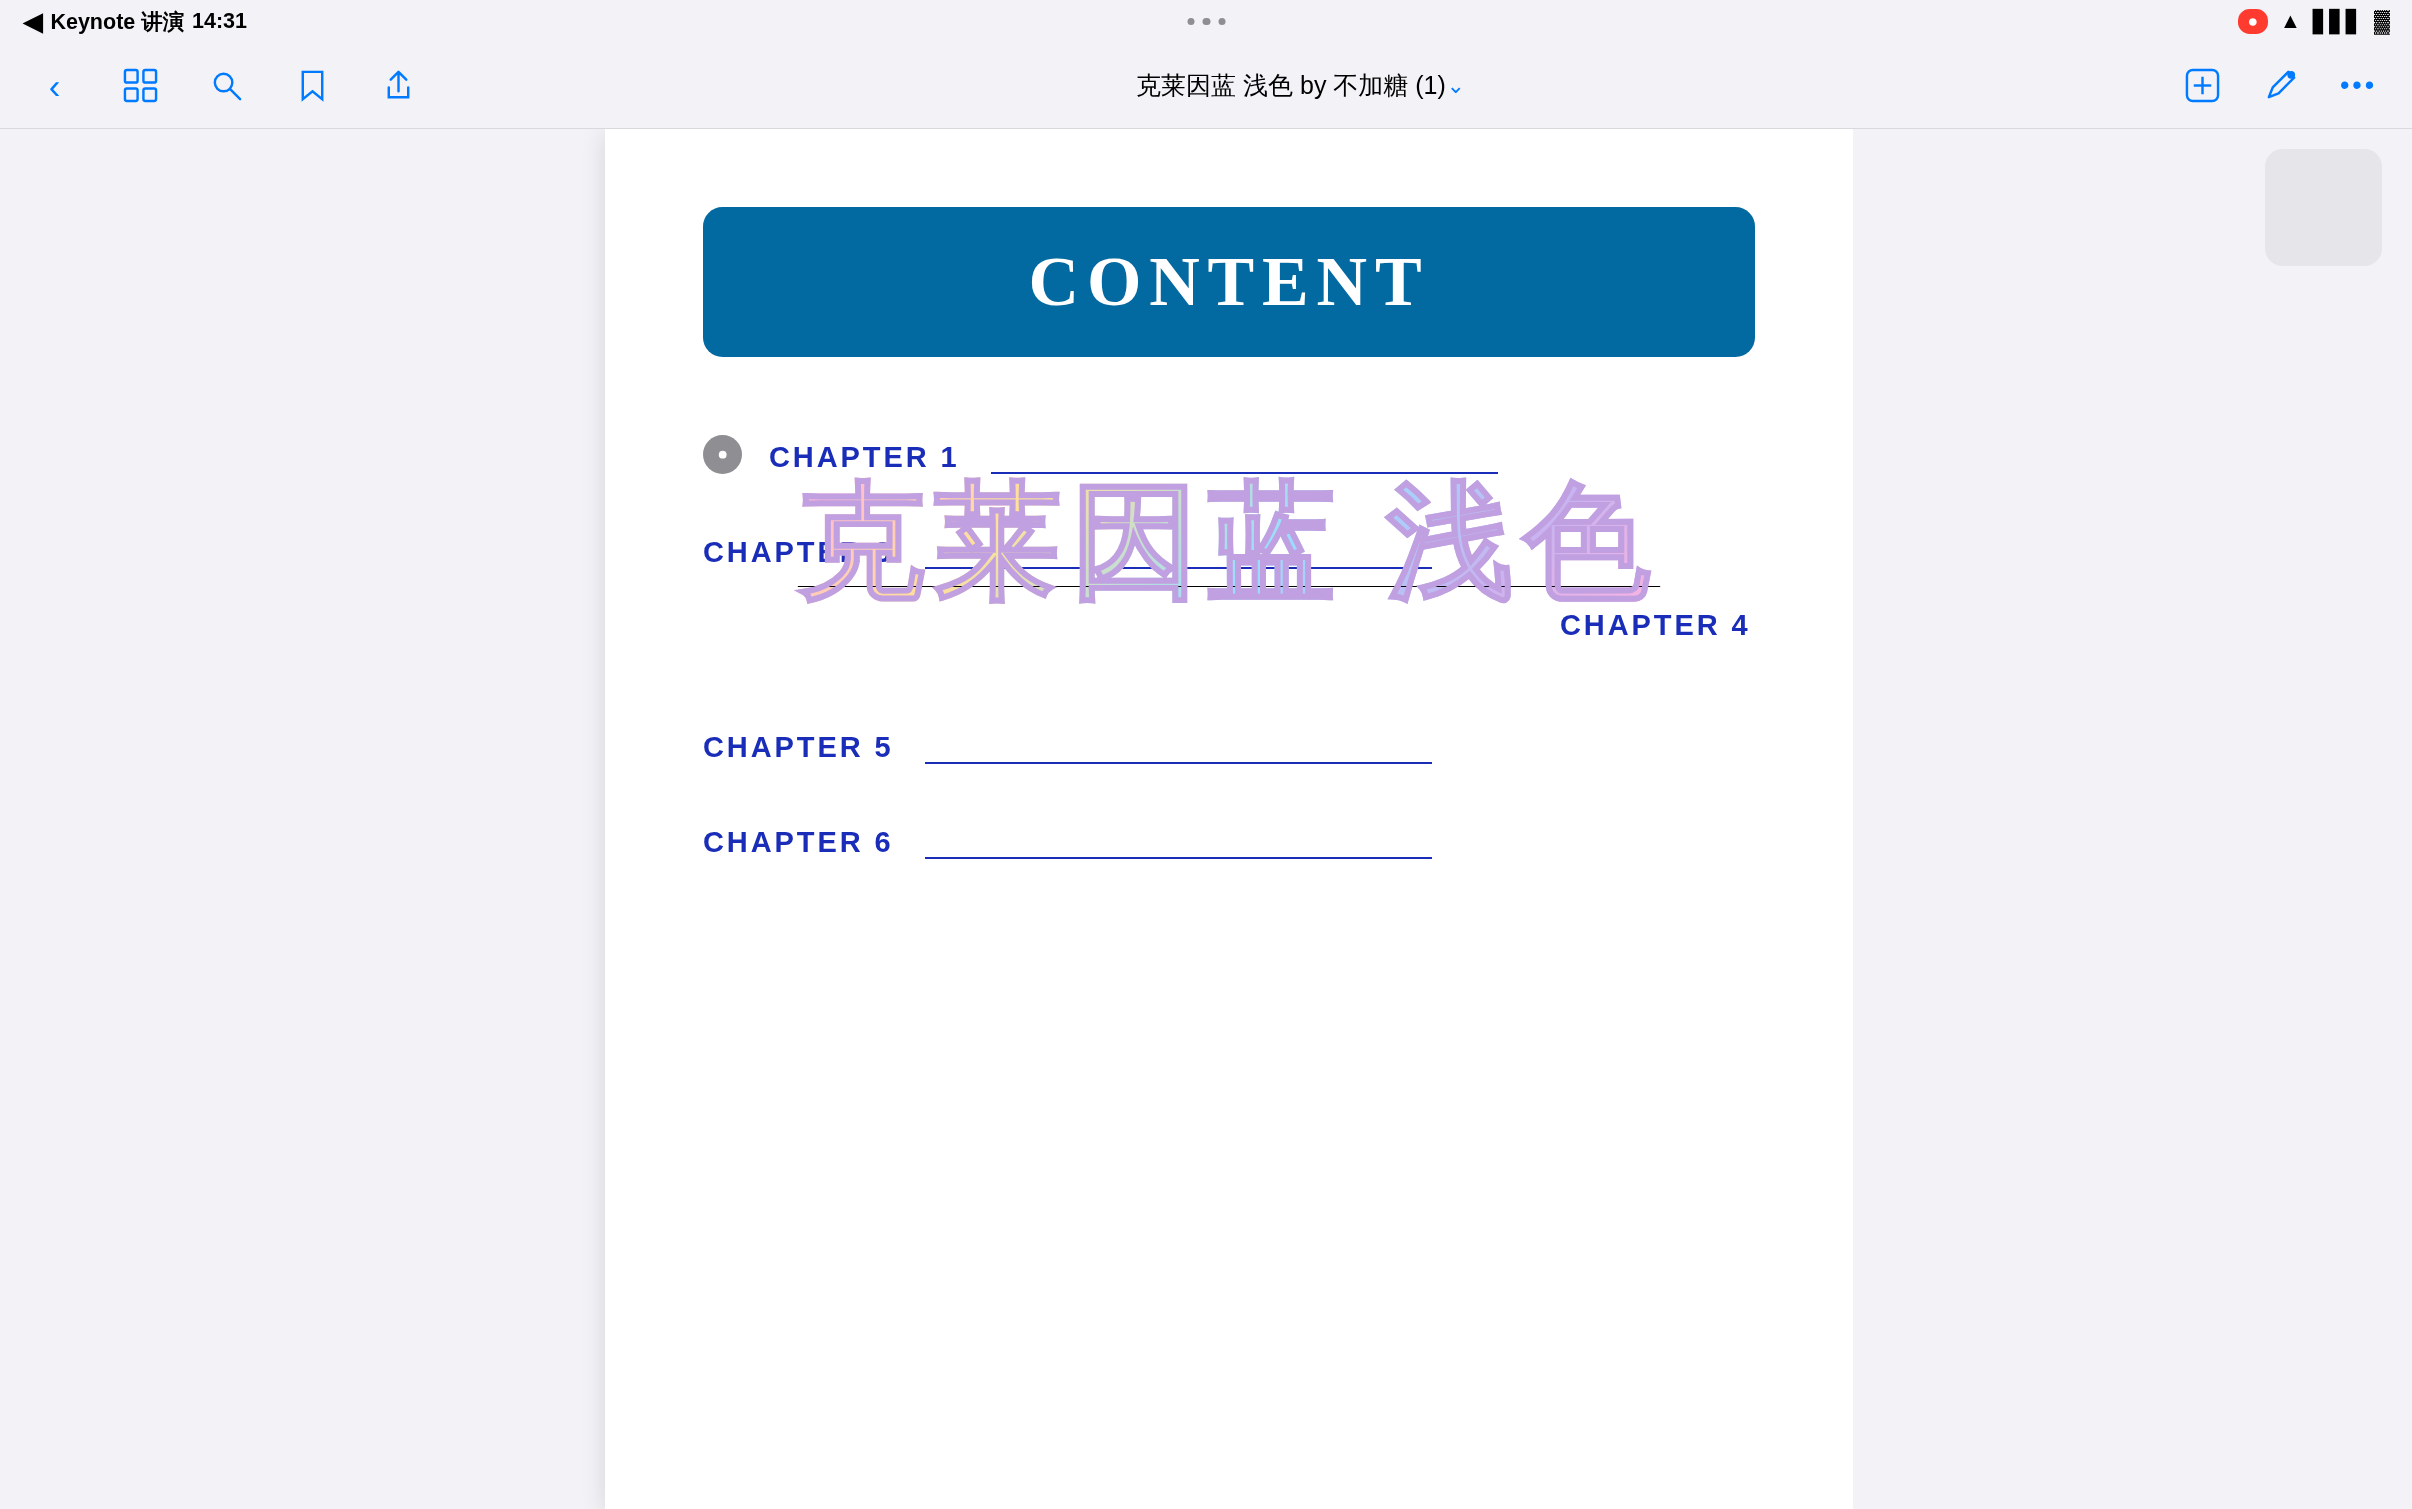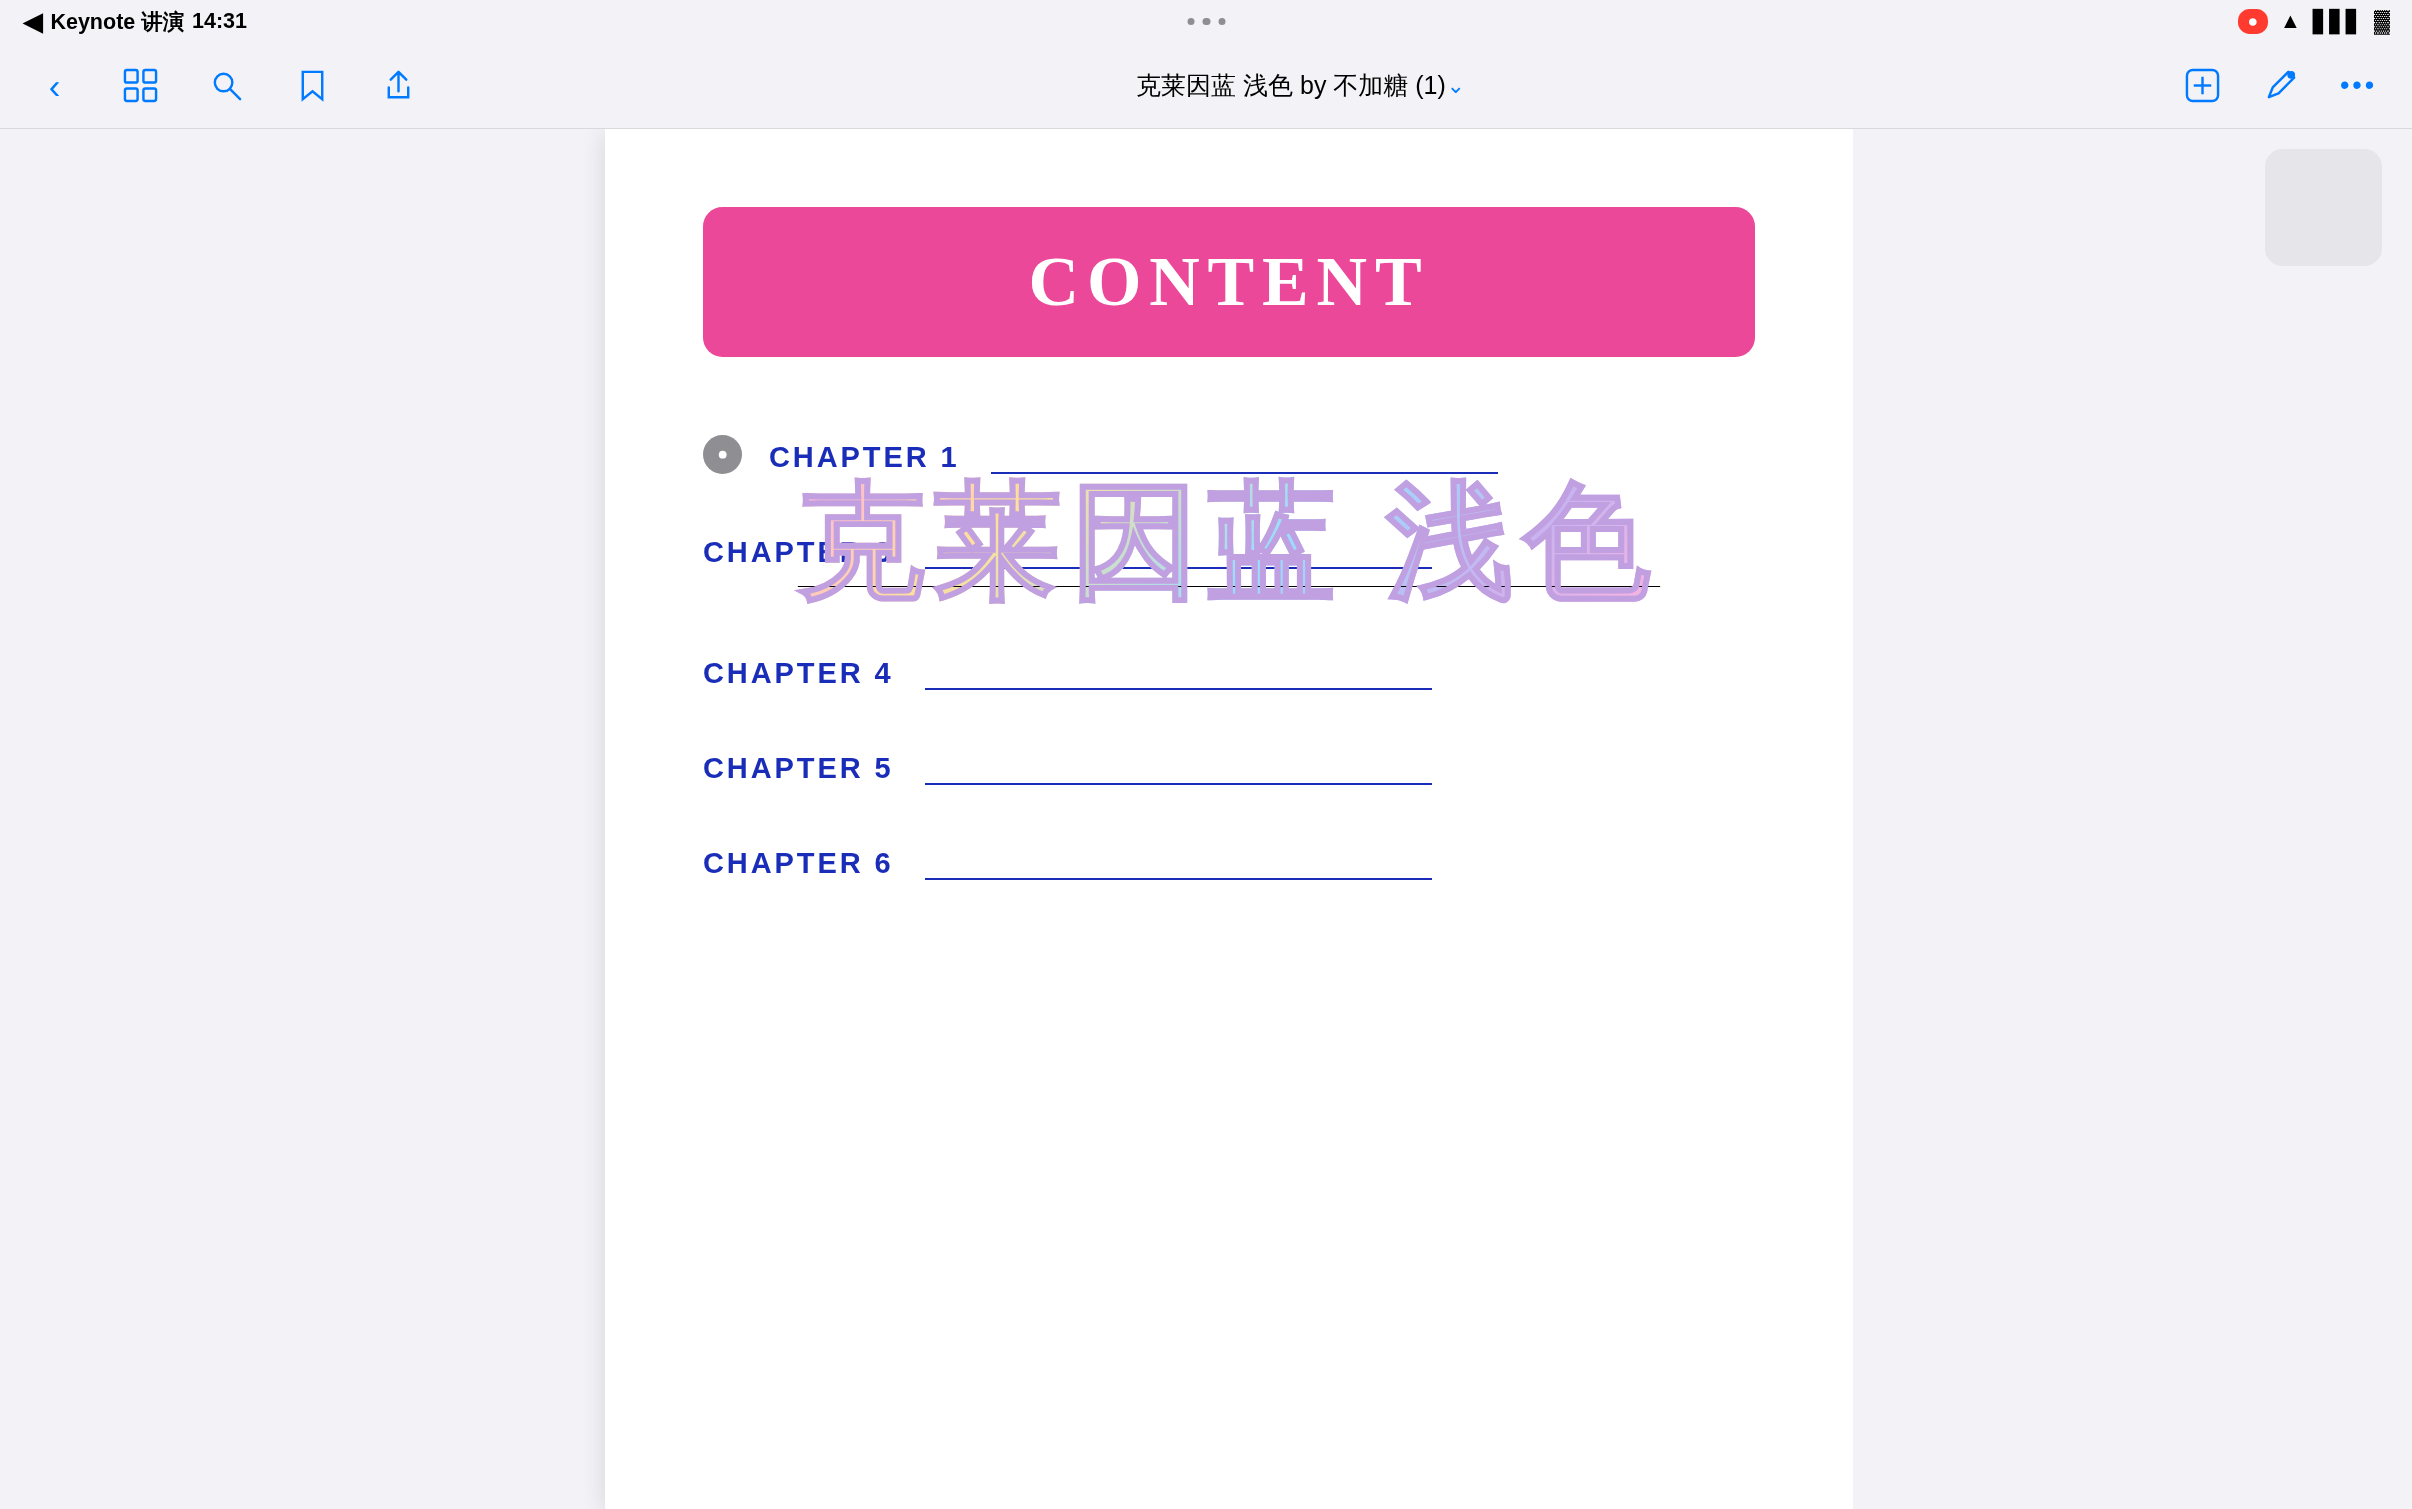--- a/index.html
+++ b/index.html
@@ -161,21 +161,21 @@
       top: 19.5px;
       right: 31px;
       width: 117px;
       height: 117px;
       background: #e5e5ea;
       border-radius: 17.6px;
     }
 
     
     .content-banner {
-      background: #ec4899;
+      background: #0369a1;
       border-radius: 19.5px;
       padding: 35px 78px;
       text-align: center;
       margin-bottom: 78px;
     }
     .content-banner-text {
       color: #ffffff;
       font-size: 70px;
       font-weight: 800;
       letter-spacing: 7.8px;
@@ -337,21 +337,21 @@
             font-family: 'STXingkai', '华文行楷', 'SimHei', serif;
             background: linear-gradient(135deg, #ffb3e0 0%, #ffe099 25%, #99ddff 55%, #c9b3f0 80%, #ffb3e0 100%);
             -webkit-background-clip: text;
             -webkit-text-fill-color: transparent;
             -webkit-text-stroke: 2px #c0a0e0;
             letter-spacing: 9.8px;
           ">克莱因蓝 浅色</span>
         </div>
       </div>
 
-      <div class="chapter-entry" style="margin-top:88px;">
+      <div class="chapter-entry" style="margin-top:40px;flex-direction:column;">
         <span class="chapter-label">CHAPTER 4</span>
         <div class="chapter-line"></div>
       </div>
 
       <div class="chapter-entry">
         <span class="chapter-label">CHAPTER 5</span>
         <div class="chapter-line"></div>
       </div>
 
       <div class="chapter-entry">

